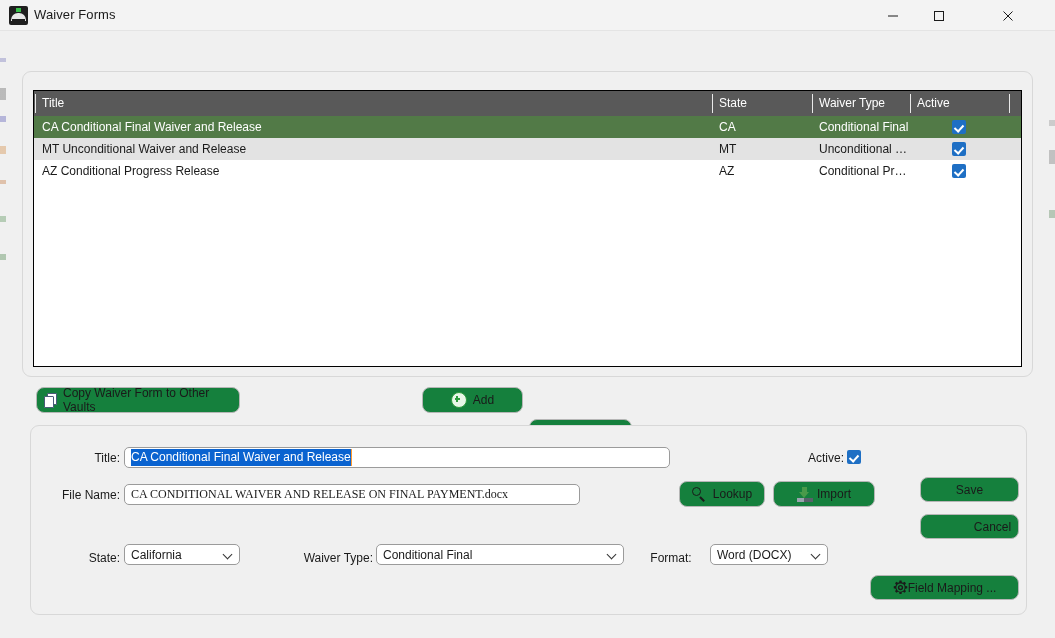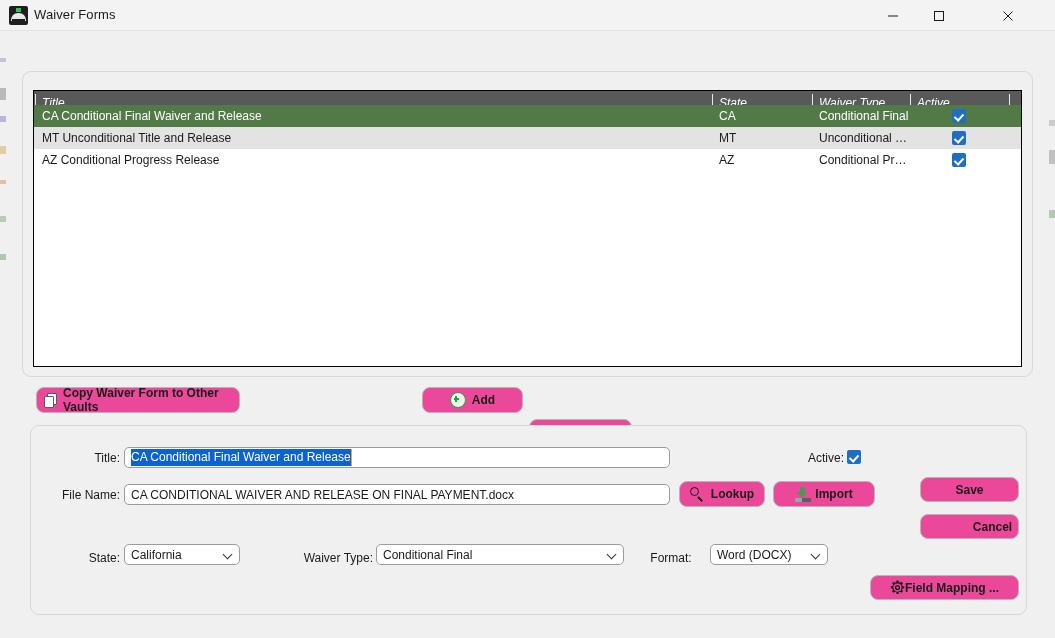--- a/index.html
+++ b/index.html
@@ -120,26 +120,25 @@
     position: absolute;
     left: 33px; top: 90px;
     width: 989px; height: 277px;
     border: 1px solid #000;
     background: #fff;
     box-sizing: border-box;
     overflow: hidden;
   }
   .grid-header {
     display: flex;
-    height: 14px;
+    height: 25px;
     background: #595959;
     color: #fff;
     font-size: 12px;
     box-sizing: border-box;
-    font-style: italic;
   }
   .hcell {
     position: relative;
     padding: 5px 0 0 8px;
     box-sizing: border-box;
     overflow: hidden;
     white-space: nowrap;
   }
   .hcell::before {
     content: "";
@@ -190,32 +189,31 @@
     width: 4px; height: 7px;
     border: solid #fff;
     border-width: 0 2px 2px 0;
     transform: rotate(42deg);
   }
 
   
   .btn {
     border: 1px solid #b6b6b6;
     border-radius: 8px;
-    background: #ec4899;
+    background: #15803d;
     font-family: "Liberation Sans", sans-serif;
     font-size: 12px;
     color: #1a1a1a;
     display: flex;
     align-items: center;
     justify-content: center;
     gap: 6px;
     box-sizing: border-box;
     position: absolute;
     cursor: default;
-    font-weight: bold;
   }
   .btn-copy   { left: 36px;  top: 387px; width: 204px; height: 26px; justify-content: flex-start; padding-left: 7px; gap: 5px; }
   .btn-add    { left: 422px; top: 387px; width: 101px; height: 26px; }
   .btn-remove { left: 529px; top: 387px; width: 103px; height: 26px; margin-top: 32px; }
 
   .ico-copy { width: 14px; height: 14px; position: relative; flex: none; }
   .ico-copy .p1 {
     position: absolute; left: 3px; top: 0;
     width: 8px; height: 10px;
     border: 1.3px solid #4a5a78; border-radius: 1px; background: #fff;
@@ -282,21 +280,21 @@
   .sel-text {
     background: #0a63d0;
     color: #fff;
     padding: 1px 0 2px 0;
     box-shadow: 1px 0 0 0 #ff9a2e;
   }
 
   .lbl-title   { left: 52px;  top: 451px; width: 68px; }
   .in-title    { left: 124px; top: 447px; width: 546px; height: 21px; }
   .lbl-file    { left: 40px;  top: 488px; width: 80px; }
-  .in-file     { left: 124px; top: 484px; width: 546px; height: 21px; }
+  .in-file     { left: 124px; top: 484px; width: 456px; height: 21px; font-family: Liberation Serif, serif; }
 
   .btn-lookup { left: 679px; top: 481px; width: 86px; height: 26px; gap: 7px; }
   .btn-import { left: 773px; top: 481px; width: 102px; height: 26px; gap: 4px; }
   .ico-search { width: 14px; height: 14px; position: relative; flex: none; }
   .ico-search .ring {
     position: absolute; left: 0; top: 0;
     width: 9px; height: 9px; border: 1.8px solid #1a1a1a; border-radius: 50%;
     box-sizing: border-box;
   }
   .ico-search .handle {
@@ -416,21 +414,21 @@
     <div class="grid-row selected">
       <div class="cell c-title">CA Conditional Final Waiver and Release</div>
       <div class="cell c-state">CA</div>
       <div class="cell c-type">Conditional Final</div>
       <div class="cell c-active">
         <span class="chk"></span>
       </div>
     </div>
 
     <div class="grid-row alt">
-      <div class="cell c-title">MT Unconditional Title and Release</div>
+      <div class="cell c-title">MT Unconditional Waiver and Release</div>
       <div class="cell c-state">MT</div>
       <div class="cell c-type">Unconditional Final</div>
       <div class="cell c-active">
         <span class="chk"></span>
       </div>
     </div>
 
     <div class="grid-row plain">
       <div class="cell c-title">AZ Conditional Progress Release</div>
       <div class="cell c-state">AZ</div>

